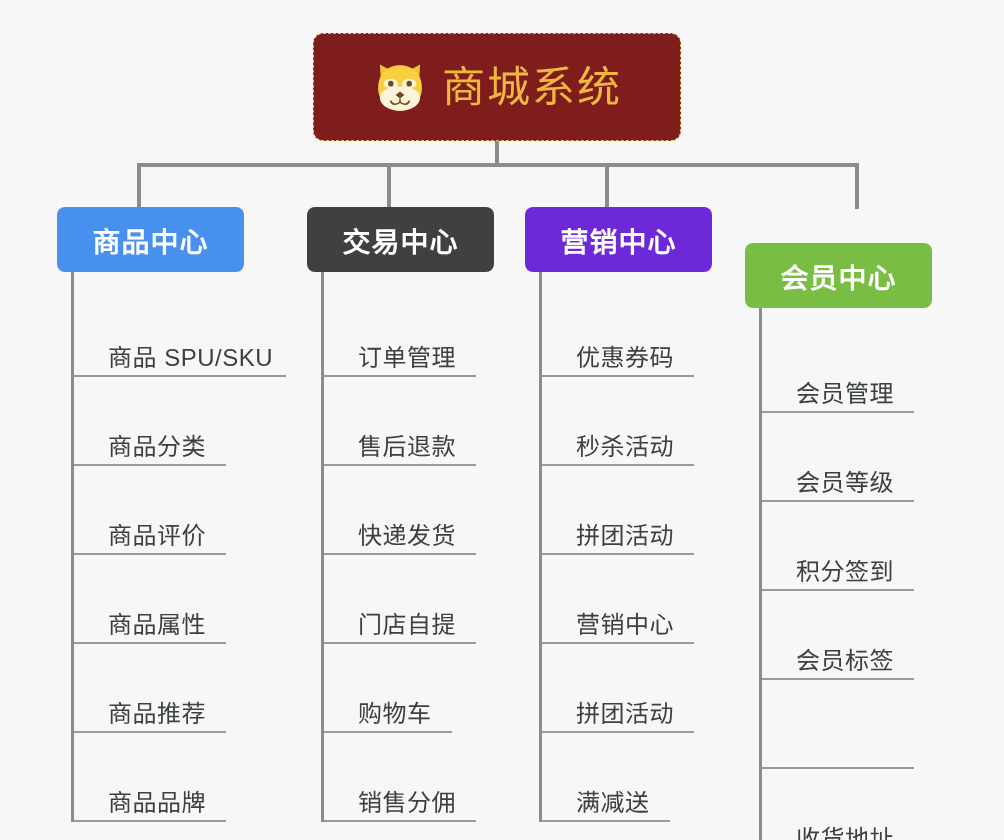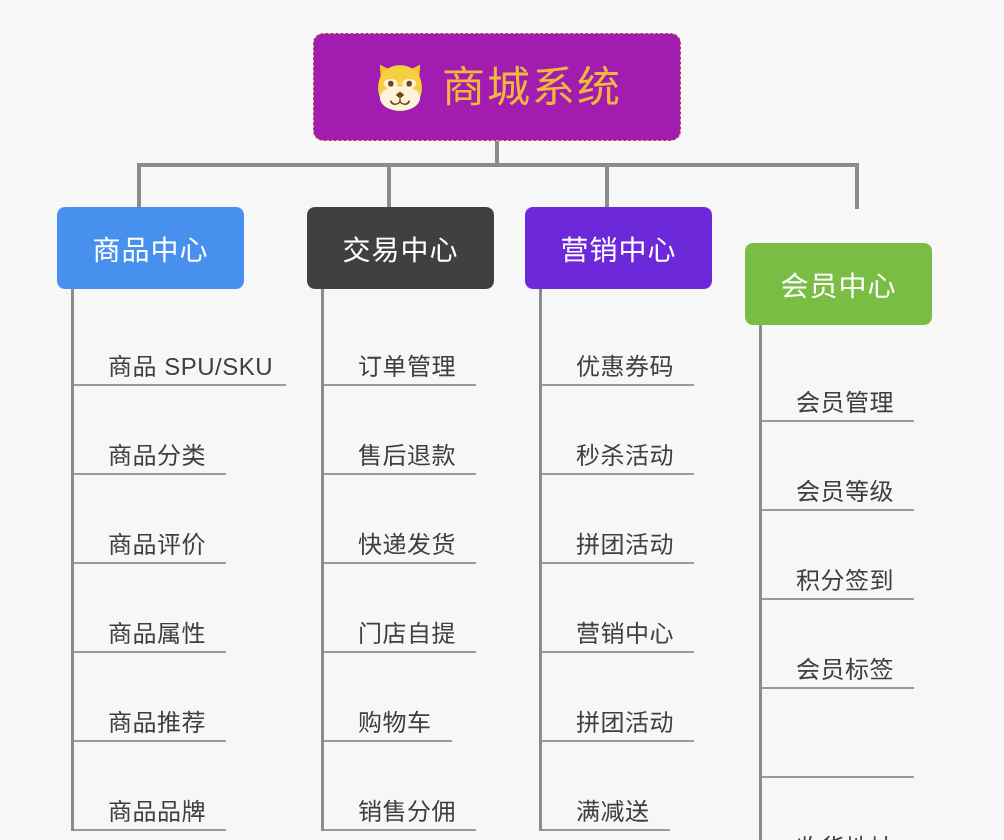--- a/index.html
+++ b/index.html
@@ -63,37 +63,37 @@
   .conn-v { width: 4px; }
   .conn-h { height: 4px; }
 
   
   .column {
     position: absolute;
     top: 207px;
   }
   .cat-header {
     box-sizing: border-box;
-    height: 82px;
+    height: 65px;
     border-radius: 8px;
     display: flex;
     align-items: center;
     justify-content: center;
     color: #ffffff;
     font-size: 28px;
     letter-spacing: 1px;
-    font-weight: 400;
+    font-weight: 700;
     white-space: nowrap;
   }
 
   .leaf-stack {
     position: relative;
     margin-left: 14px;
     border-left: 3px solid #8c8c8c;
-    padding-top: 8px;
+    padding-top: 16px;
   }
   .leaf-item {
     position: relative;
     height: 89px;
     display: flex;
     align-items: flex-end;
   }
   .leaf-rule {
     position: absolute;
     left: 0;
@@ -110,21 +110,21 @@
     line-height: 1.1;
     white-space: nowrap;
     letter-spacing: 0.5px;
   }
 </style>
 </head>
 <body>
 
 <div id="mindmap" style="background: rgb(247, 247, 247);">
 
-  <div class="root-node" style="border-color: rgb(232, 187, 99); background: #a21caf;">
+  <div class="root-node" style="border-color: rgb(232, 187, 99); background: #7f1d1d;">
     <div class="root-emoji">
       <svg viewBox="0 0 64 64" width="56" height="56" aria-hidden="true">
 
         <path d="M10 22 L9 5 L24 13 Z" fill="#f2c230"></path>
         <path d="M54 22 L55 5 L40 13 Z" fill="#f2c230"></path>
 
         <path d="M32 6 C48 6 57 17 57 32 C57 47 46 58 32 58 C18 58 7 47 7 32 C7 17 16 6 32 6 Z" fill="#f7cf3f"></path>
 
         <path d="M32 30 C46 30 55 36 55 43 C55 51 45 58 32 58 C19 58 9 51 9 43 C9 36 18 30 32 30 Z" fill="#fdf3dd"></path>
 

